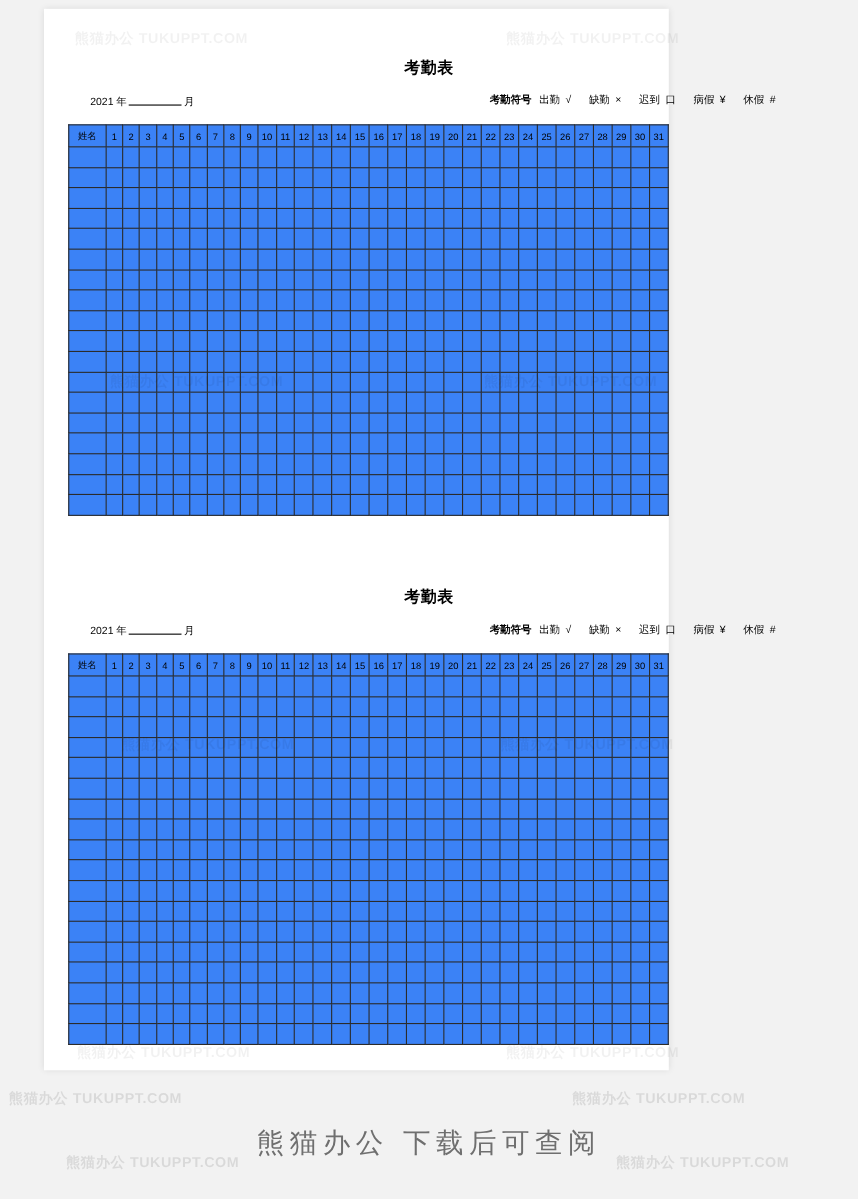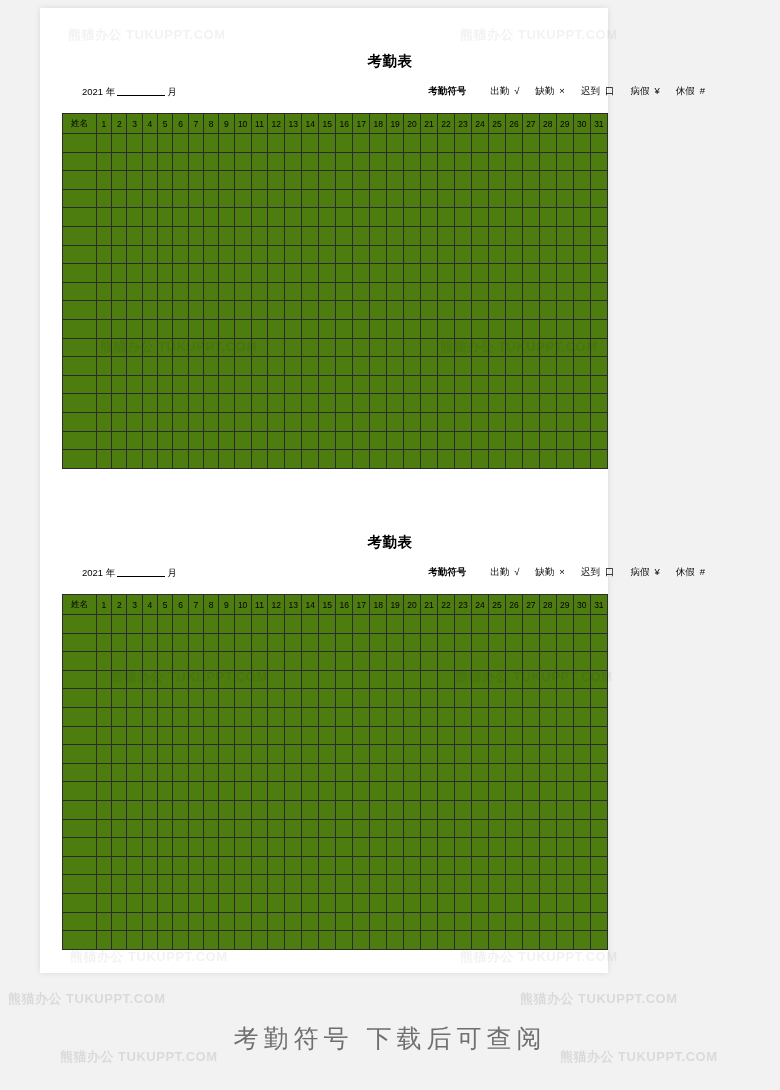--- a/index.html
+++ b/index.html
@@ -73,31 +73,31 @@
     height: 10px;
     margin: 0 2px;
     vertical-align: -1px;
   }
   .meta-right {
     position: absolute;
     right: 34px;
     top: 0;
     white-space: nowrap;
   }
-  .meta-right .legend-label { font-weight: bold; margin-right: 24px; }
+  .meta-right .legend-label { font-weight: bold; margin-right: 7px; }
   .meta-right .legend-item { margin-right: 16px; }
   .meta-right .legend-item:last-child { margin-right: 1px; }
   .meta-right .sym { margin-left: 5px; }
 
   
   table.att {
     position: absolute;
     border-collapse: collapse;
     table-layout: fixed;
-    background: #4d7c0f;
+    background: #3b82f6;
   }
   table.att th,
   table.att td {
     border: 1px solid #2b2b2b;
     padding: 0;
     margin: 0;
     font-size: 8.5px;
     font-weight: normal;
     color: #000;
     text-align: center;
@@ -1468,13 +1468,13 @@
   <div class="wm" style="left:415px; top:660px;">熊猫办公 TUKUPPT.COM</div>
   <div class="wm" style="left:30px; top:940px;">熊猫办公 TUKUPPT.COM</div>
   <div class="wm" style="left:420px; top:940px;">熊猫办公 TUKUPPT.COM</div>
 </div>
 
 <div class="wm wm-dark" style="left:8px; top:990px;">熊猫办公 TUKUPPT.COM</div>
 <div class="wm wm-dark" style="left:520px; top:990px;">熊猫办公 TUKUPPT.COM</div>
 <div class="wm wm-dark" style="left:60px; top:1048px;">熊猫办公 TUKUPPT.COM</div>
 <div class="wm wm-dark" style="left:560px; top:1048px;">熊猫办公 TUKUPPT.COM</div>
 
-<div class="footer-caption">考勤符号 下载后可查阅</div>
+<div class="footer-caption">熊猫办公 下载后可查阅</div>
 
 </body></html>

